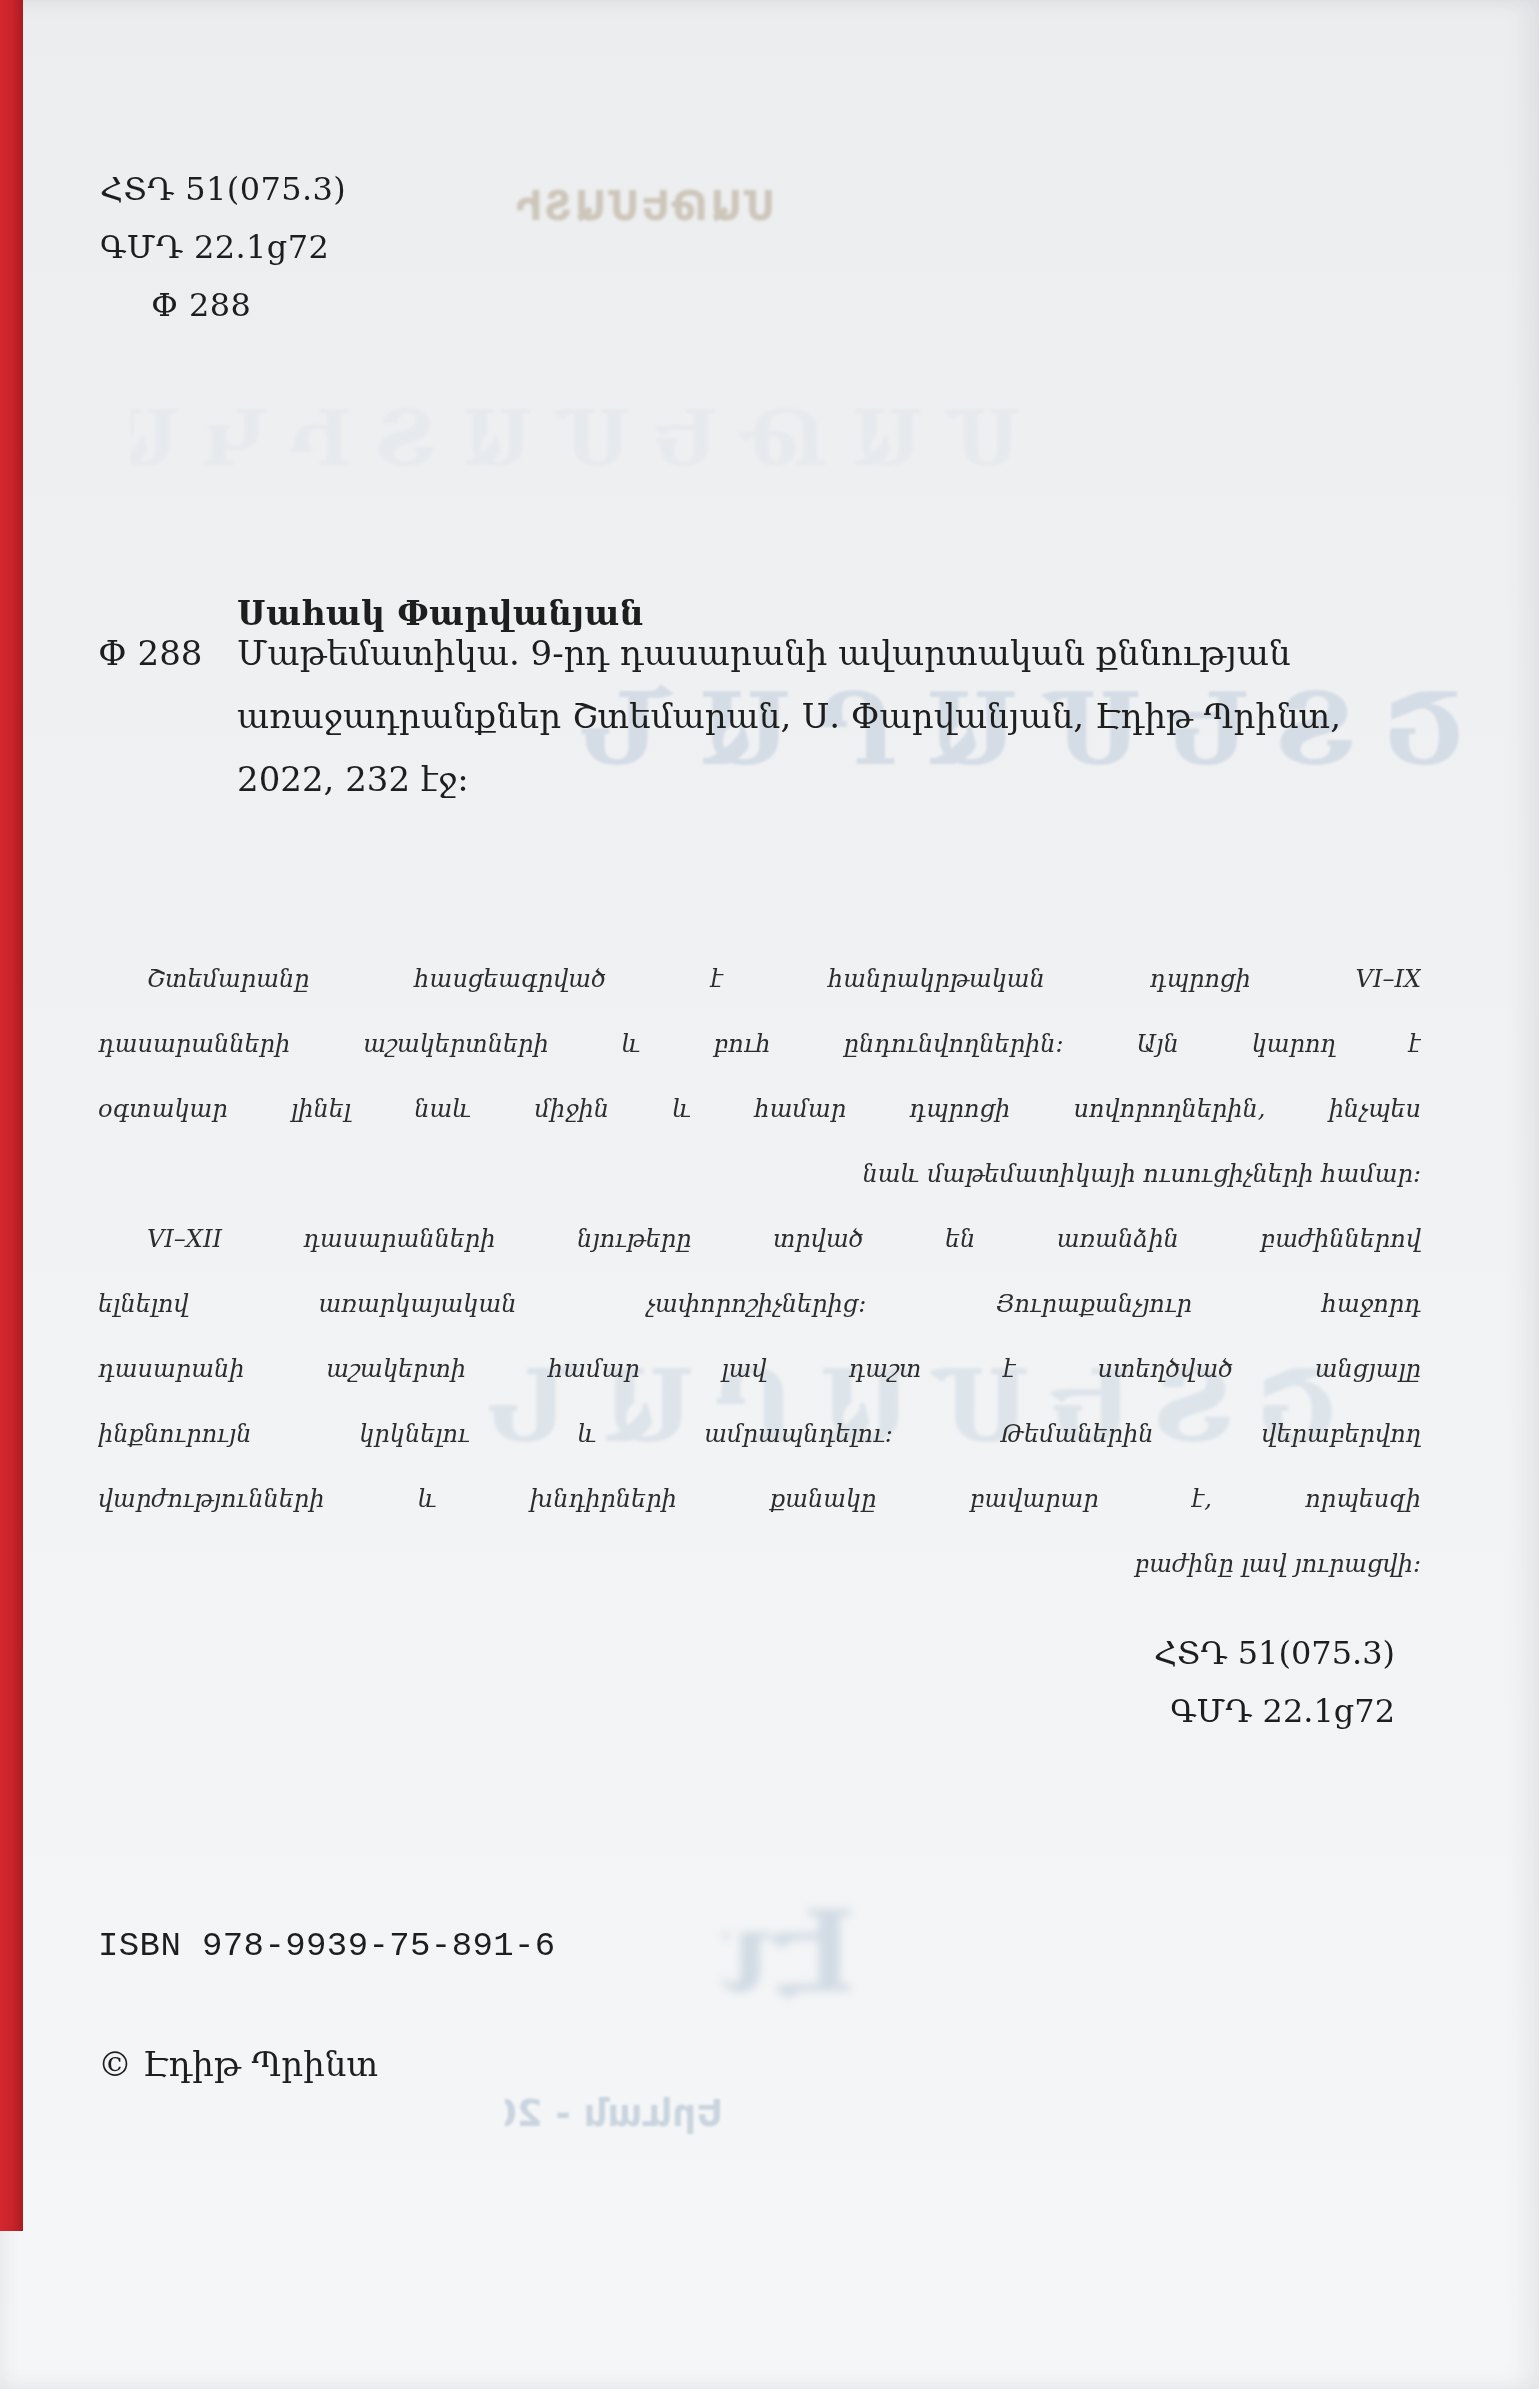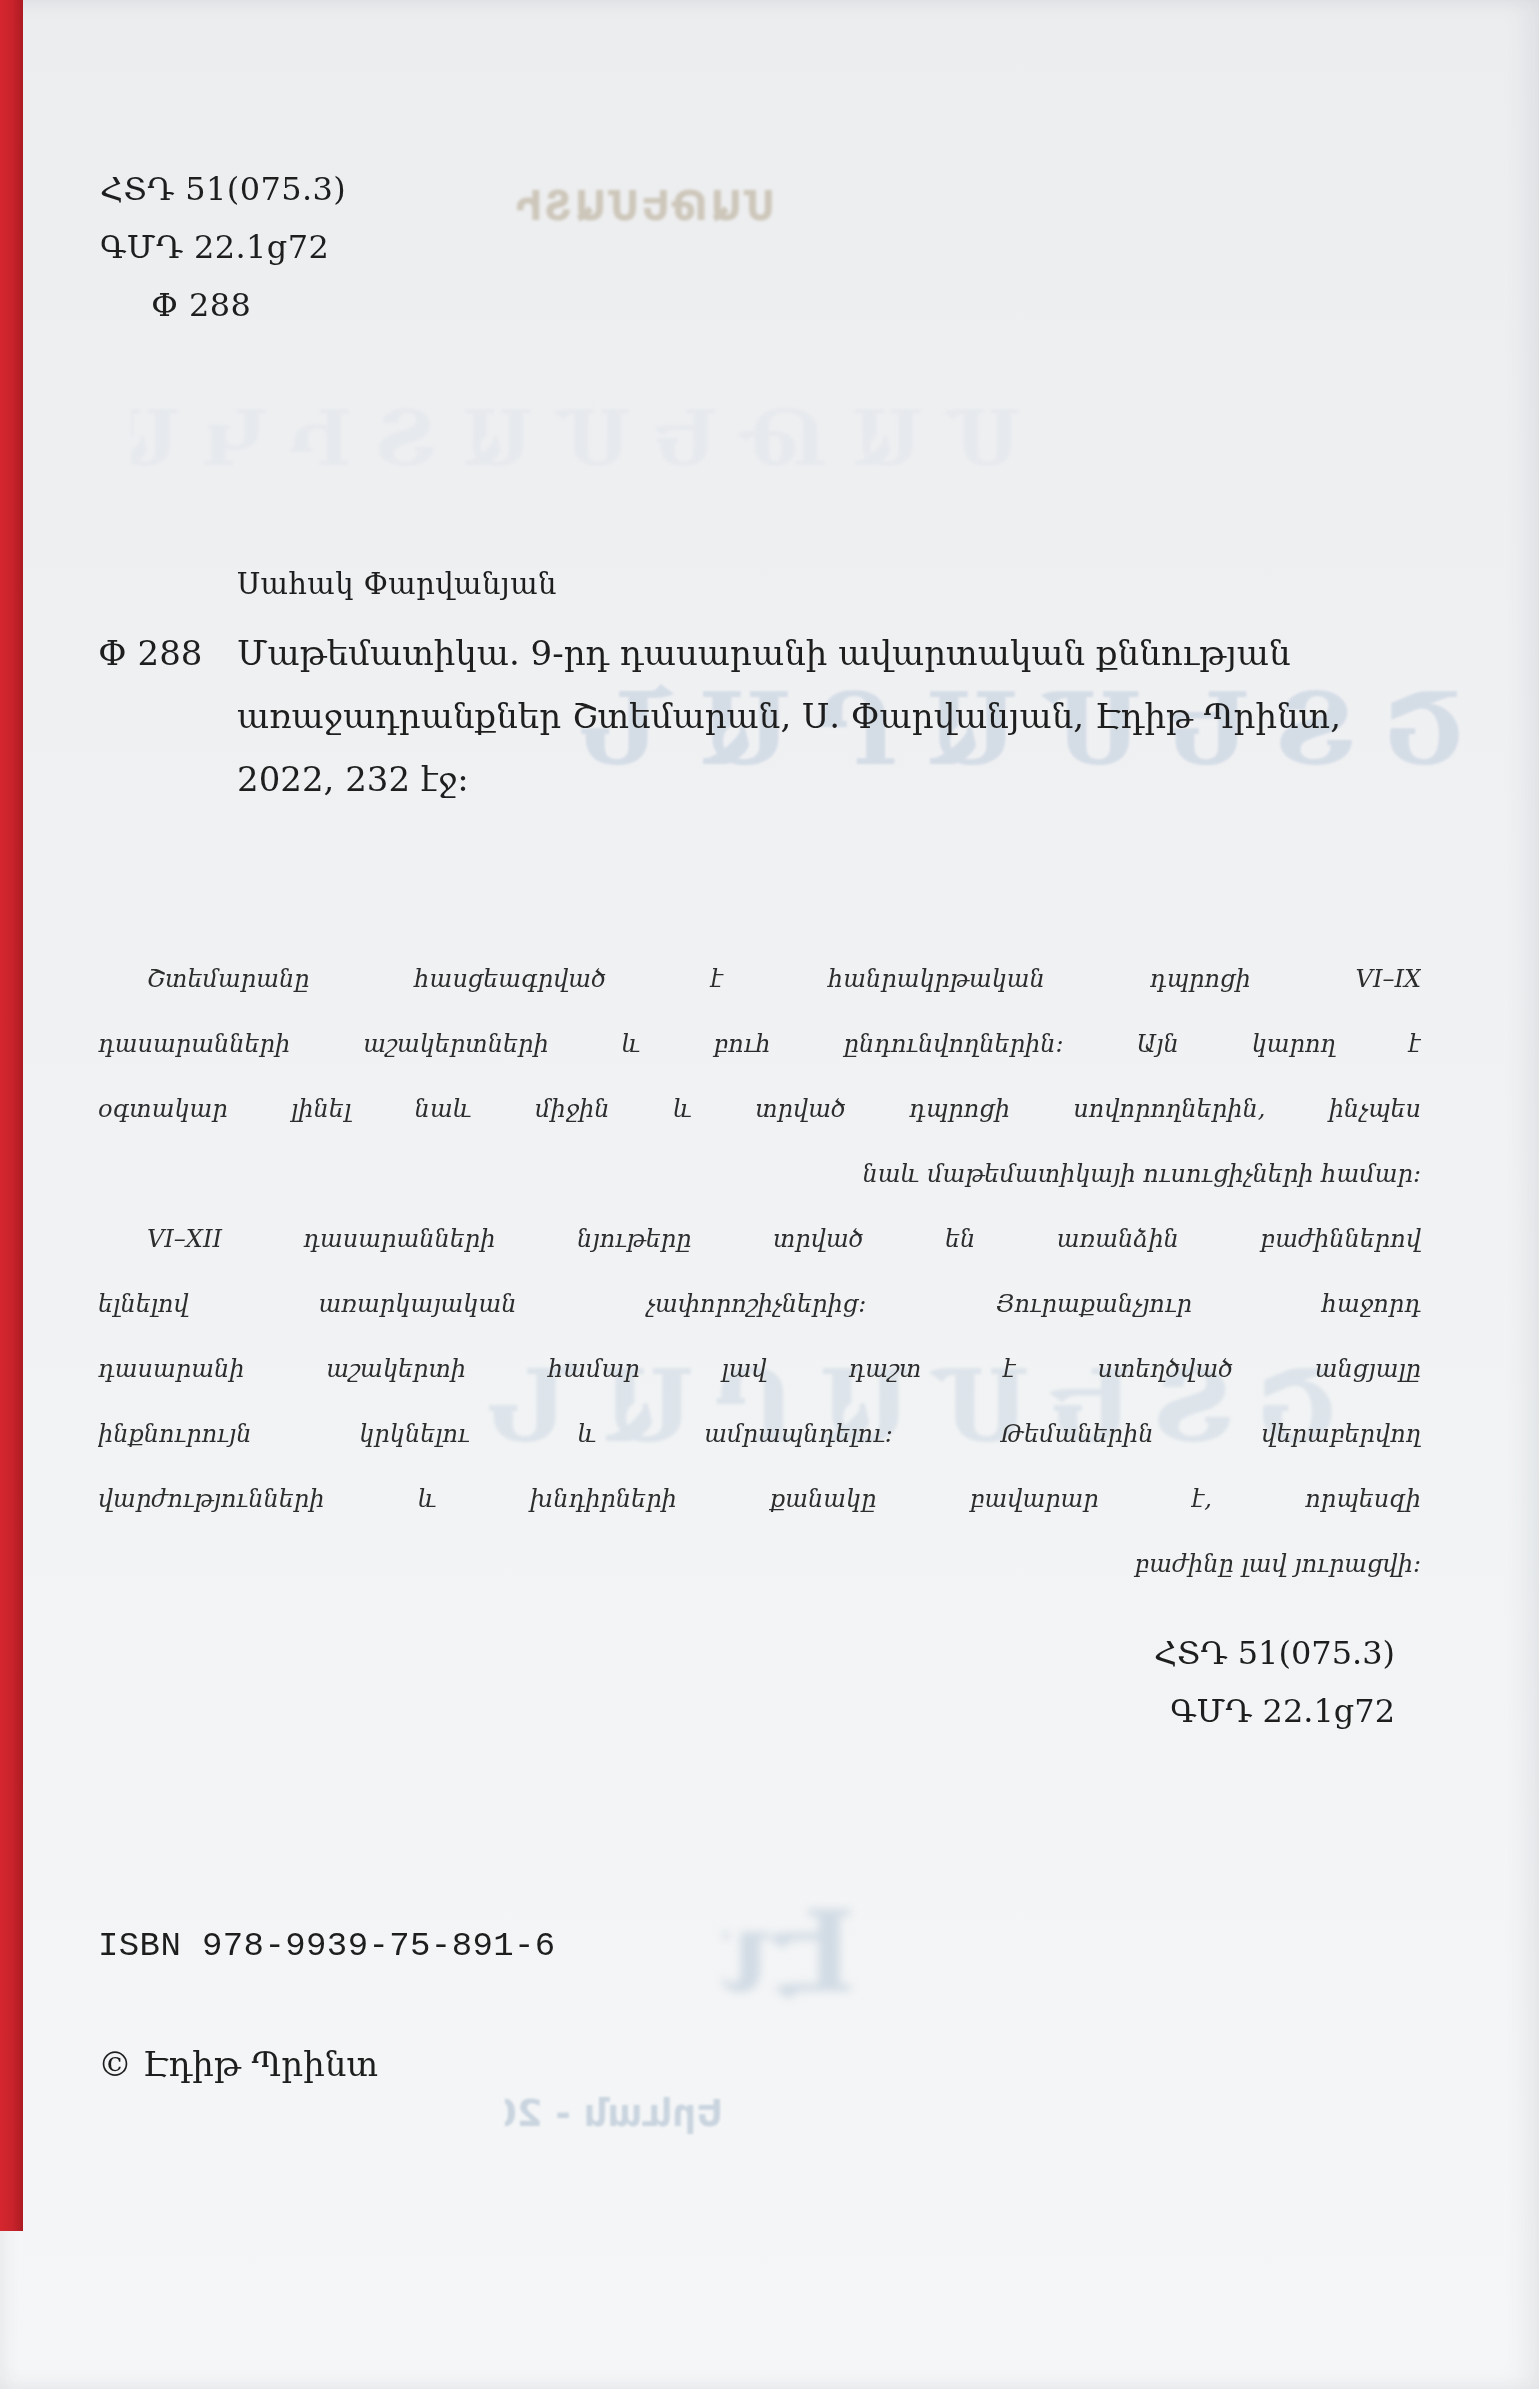--- a/index.html
+++ b/index.html
@@ -18,21 +18,21 @@
   .red-stripe{left:0;top:0;width:23px;height:2231px;
     background:linear-gradient(90deg,#d5262e 0%,#c8232b 55%,#ab1b22 100%);z-index:5;}
   
   .codes-top{left:100px;top:160px;font-size:32px;line-height:58px;letter-spacing:0.4px;}
   .codes-top .shelf{padding-left:51px;}
   
   .approval{right:105px;top:177px;text-align:right;
     font-family:"DejaVu Sans","Liberation Sans",sans-serif;
     font-weight:bold;font-size:28px;line-height:52px;color:#171717;}
   
-  .author{left:237px;top:567px;font-weight:normal;font-size:29px;letter-spacing:0.4px;}
+  .author{left:237px;top:594px;font-weight:bold;font-size:33px;letter-spacing:0.4px;}
   .biblio{left:98px;top:622px;font-size:34px;line-height:63px;width:1336px;}
   .biblio .shelf-code{position:absolute;left:0;top:0;}
   .biblio .desc{margin-left:139px;}
   
   .annotation{left:98px;top:947px;width:1323px;
     font-style:italic;font-size:24px;color:#2d2d2d;}
   .jline{height:65px;line-height:65px;overflow:hidden;text-align:justify;}
   .jline::after{content:"";display:inline-block;width:100%;}
   .jline.first{text-indent:49px;}
   .jline.last{text-align:right;}
@@ -87,21 +87,21 @@
     <div class="desc">
       <div>Մաթեմատիկա. 9-րդ դասարանի ավարտական քննության</div>
       <div>առաջադրանքներ Շտեմարան, Ս. Փարվանյան, Էդիթ Պրինտ,</div>
       <div>2022, 232 էջ:</div>
     </div>
   </div>
 
   <div class="abs ink annotation">
     <div class="jline first">Շտեմարանը հասցեագրված է հանրակրթական դպրոցի VI–IX</div>
     <div class="jline">դասարանների աշակերտների և բուհ ընդունվողներին: Այն կարող է</div>
-    <div class="jline">օգտակար լինել նաև միջին և տրված դպրոցի սովորողներին, ինչպես</div>
+    <div class="jline">օգտակար լինել նաև միջին և համար դպրոցի սովորողներին, ինչպես</div>
     <div class="jline last">նաև մաթեմատիկայի ուսուցիչների համար:</div>
     <div class="jline first">VI–XII դասարանների նյութերը տրված են առանձին բաժիններով</div>
     <div class="jline">ելնելով առարկայական չափորոշիչներից: Յուրաքանչյուր հաջորդ</div>
     <div class="jline">դասարանի աշակերտի համար լավ դաշտ է ստեղծված անցյալը</div>
     <div class="jline">ինքնուրույն կրկնելու և ամրապնդելու: Թեմաներին վերաբերվող</div>
     <div class="jline">վարժությունների և խնդիրների քանակը բավարար է, որպեսզի</div>
     <div class="jline last">բաժինը լավ յուրացվի:</div>
   </div>
 
   <div class="abs ink codes-bottom">

